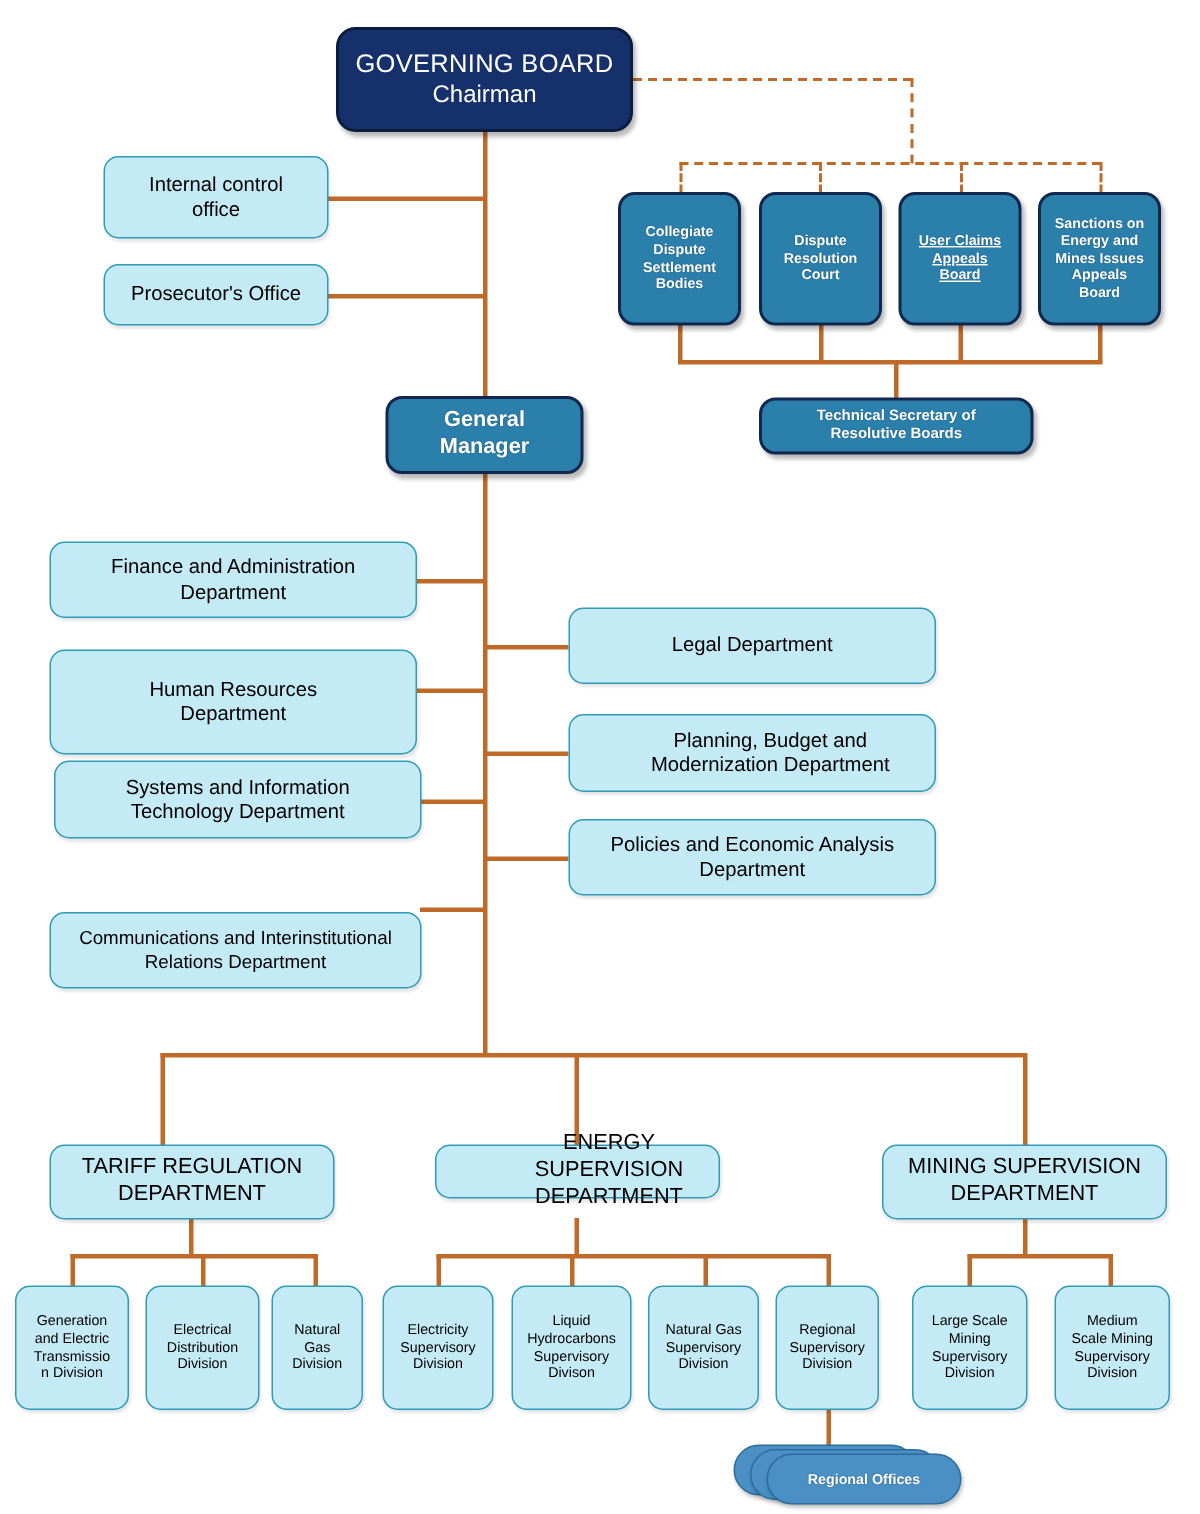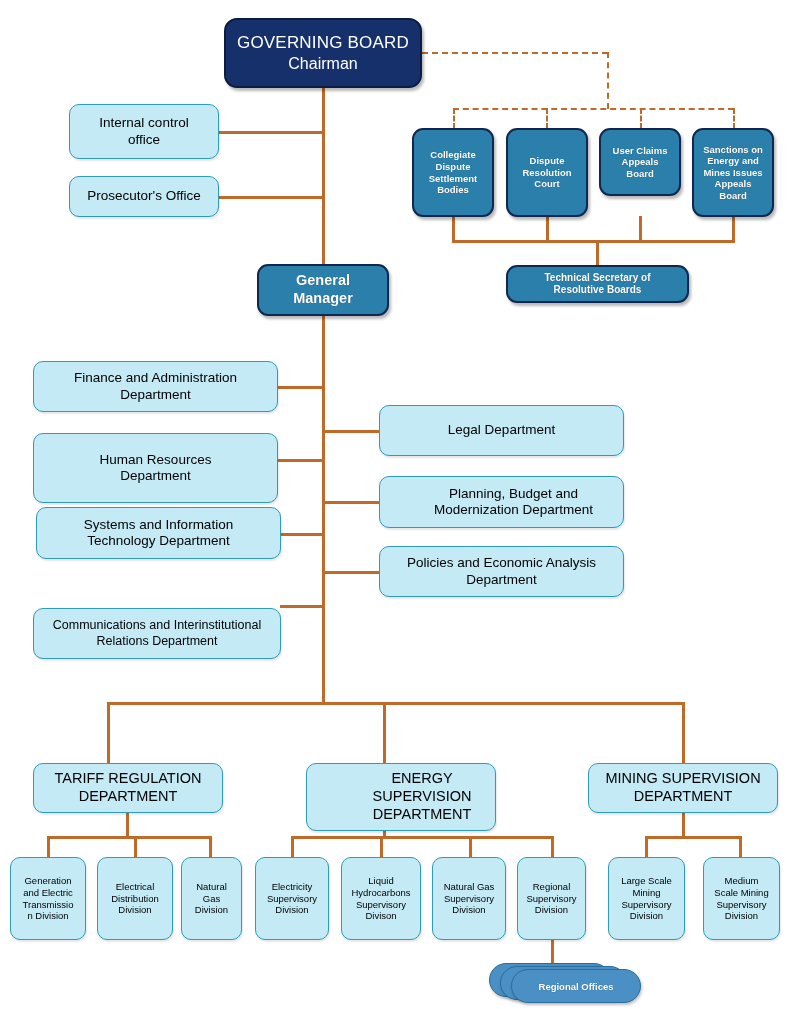--- a/index.html
+++ b/index.html
@@ -198,21 +198,21 @@
     <span class="txt">Collegiate
 Dispute
 Settlement
 Bodies</span>
   </div>
   <div class="node n-mid fs-board" style="left:506px; top:128px; width:82px; height:89px;">
     <span class="txt">Dispute
 Resolution
 Court</span>
   </div>
-  <div class="node n-mid fs-board" style="left:599px; top:128px; width:82px; height:68px;">
+  <div class="node n-mid fs-board" style="left:599px; top:128px; width:82px; height:89px;text-decoration:underline;">
     <span class="txt">User Claims
 Appeals
 Board</span>
   </div>
   <div class="node n-mid fs-board" style="left:692px; top:128px; width:82px; height:89px;">
     <span class="txt">Sanctions on
 Energy and
 Mines Issues
 Appeals
 Board</span>
@@ -254,21 +254,21 @@
   </div>
   <div class="node n-light fs-dept" style="left:379px; top:546px; width:245px; height:51px;">
     <span class="txt">Policies and Economic Analysis
 Department</span>
   </div>
 
   <div class="node n-light fs-deptcaps" style="left:33px; top:763px; width:190px; height:50px;">
     <span class="txt">TARIFF REGULATION
 DEPARTMENT</span>
   </div>
-  <div class="node n-light fs-deptcaps" style="left:306px; top:763px; width:190px; height:68px;padding-left:42px;">
+  <div class="node n-light fs-deptcaps" style="left:290px; top:763px; width:190px; height:36px;padding-left:42px;">
     <span class="txt">ENERGY SUPERVISION
 DEPARTMENT</span>
   </div>
   <div class="node n-light fs-deptcaps" style="left:588px; top:763px; width:190px; height:50px;">
     <span class="txt">MINING SUPERVISION
 DEPARTMENT</span>
   </div>
 
   <div class="node n-light fs-div" style="left:10px; top:857px; width:76px; height:83px;">
     <span class="txt">Generation

